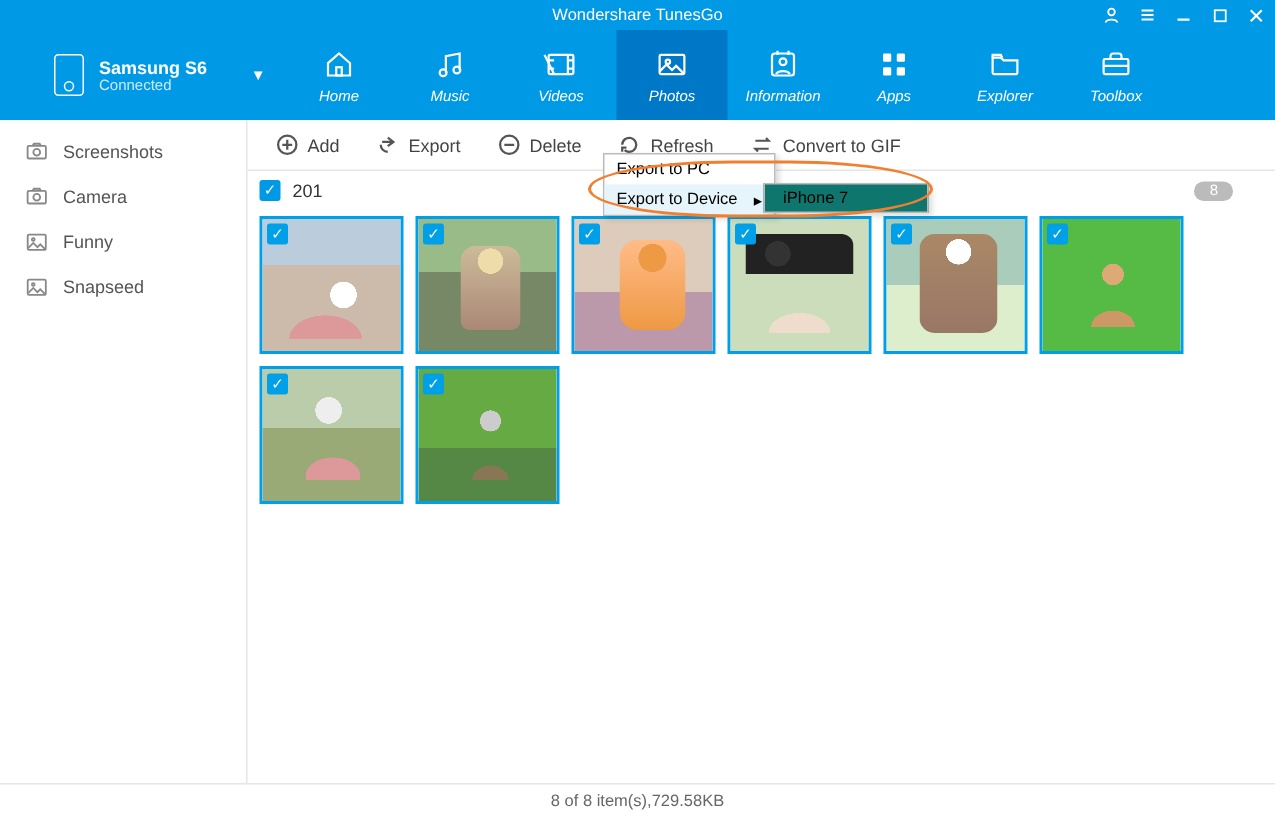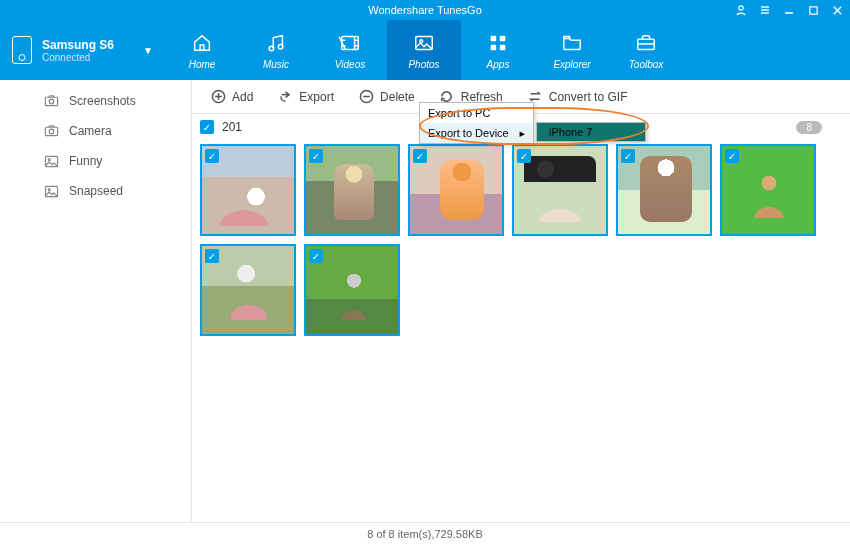--- a/index.html
+++ b/index.html
@@ -3,35 +3,35 @@
 <meta charset="utf-8">
 <style>
 * { margin: 0; padding: 0; box-sizing: border-box; font-family: "Segoe UI", Arial, sans-serif; }
 body { width: 850px; height: 544px; background: #fff; overflow: hidden; position: relative; }
 
 .titlebar { height: 20px; background: #0099e6; display: flex; align-items: center; justify-content: center; position: relative; }
 .titlebar-title { color: #fff; font-size: 11px; font-weight: 500; }
 .titlebar-controls { position: absolute; right: 6px; top: 0; height: 20px; display: flex; align-items: center; gap: 10px; }
 .titlebar-controls .ico { width: 14px; height: 14px; display: flex; align-items: center; justify-content: center; color: #fff; cursor: pointer; font-size: 12px; }
 
-.topbar { height: 60px; background: #0099e6; display: flex; align-items: stretch; }
+.topbar { height: 60px; background: #0099e6; display: flex; align-items: stretch; padding-left: 24px; }
 .device-box { width: 165px; display: flex; align-items: center; padding: 0 12px; cursor: pointer; }
 .device-icon { width: 20px; height: 28px; border: 1.5px solid #fff; border-radius: 3px; margin-right: 10px; position: relative; }
 .device-icon::after { content: ""; position: absolute; bottom: 2px; left: 50%; transform: translateX(-50%); width: 5px; height: 5px; border: 1px solid #fff; border-radius: 50%; }
 .device-text .name { color: #fff; font-size: 12px; font-weight: 600; }
 .device-text .status { color: #cde9f8; font-size: 10px; }
 .device-caret { margin-left: auto; color: #fff; font-size: 10px; }
 
 .nav { display: flex; flex: 1; font-style: italic; }
 .nav-item { width: 74px; display: flex; flex-direction: column; align-items: center; justify-content: center; color: #fff; cursor: pointer; gap: 4px; }
 .nav-item.active { background: #0078c8; }
 .nav-item .nico { width: 24px; height: 24px; display: flex; align-items: center; justify-content: center; }
 .nav-item .nlabel { font-size: 10px; }
 
-.main { display: flex; height: calc(100% - 80px - 22px); margin-left: 27px; }
+.main { display: flex; height: calc(100% - 80px - 22px); }
 .sidebar { width: 165px; border-right: 1px solid #e6e6e6; padding-top: 6px; }
 .sb-item { height: 30px; display: flex; align-items: center; padding: 0 16px; gap: 10px; font-size: 12px; color: #555; cursor: pointer; }
 .sb-item.active { background: #d6effa; color: #0078c8; }
 .sb-ico { width: 16px; height: 16px; display: flex; align-items: center; justify-content: center; color: #888; }
 .sb-item.active .sb-ico { color: #0078c8; }
 
 .content { flex: 1; display: flex; flex-direction: column; position: relative; }
 .toolbar { height: 34px; border-bottom: 1px solid #e6e6e6; display: flex; align-items: center; padding: 0 8px; gap: 4px; }
 .tb-btn { display: flex; align-items: center; gap: 6px; padding: 4px 10px; font-size: 12px; color: #444; cursor: pointer; border-radius: 3px; }
 .tb-ico { width: 16px; height: 16px; display: flex; align-items: center; justify-content: center; color: #555; font-weight: bold; }
@@ -39,21 +39,21 @@
 .date-row { height: 26px; display: flex; align-items: center; padding: 0 8px; gap: 8px; font-size: 12px; color: #333; position: relative; }
 .chk { width: 14px; height: 14px; background: #0099e6; display: flex; align-items: center; justify-content: center; color: #fff; font-size: 10px; border-radius: 2px; }
 .count-pill { margin-left: auto; margin-right: 20px; background: #bbb; color: #fff; font-size: 10px; padding: 1px 10px; border-radius: 8px; }
 
 .grid { padding: 4px 8px; display: flex; flex-wrap: wrap; gap: 8px; align-content: flex-start; }
 .thumb { width: 96px; height: 92px; border: 2px solid #00a0e9; position: relative; cursor: pointer; overflow: hidden; }
 .thumb .tchk { position: absolute; top: 3px; left: 3px; width: 14px; height: 14px; background: #00a0e9; color: #fff; font-size: 10px; display: flex; align-items: center; justify-content: center; border-radius: 2px; z-index: 2; }
 .thumb .img { position: absolute; inset: 0; }
 
 
-.export-menu { position: absolute; left: 227px; top: 22px; width: 115px; background: #fff; border: 1px solid #bbb; font-size: 11px; z-index: 5; box-shadow: 2px 2px 4px rgba(0,0,0,.15); }
+.export-menu { position: absolute; left: 237px; top: 22px; width: 115px; background: #fff; border: 1px solid #bbb; font-size: 11px; z-index: 5; box-shadow: 2px 2px 4px rgba(0,0,0,.15); }
 .export-menu .mi { height: 20px; display: flex; align-items: center; padding: 0 8px; cursor: pointer; justify-content: space-between; }
 .export-menu .mi.hover { background: #e6f4fb; }
 .export-sub { position: absolute; left: 344px; top: 42px; width: 110px; height: 20px; background: #0f766e; border: 1px solid #bbb; font-size: 11px; display: flex; align-items: center; padding: 0 12px; z-index: 5; box-shadow: 2px 2px 4px rgba(0,0,0,.15); cursor: pointer; }
 .ring { position: absolute; left: 227px; top: 27px; width: 230px; height: 38px; border: 2px solid #f08030; border-radius: 50%/60%; z-index: 6; pointer-events: none; }
 
 .statusbar { height: 22px; border-top: 1px solid #e6e6e6; display: flex; align-items: center; justify-content: center; font-size: 11px; color: #666; position: absolute; bottom: 0; left: 0; right: 0; }
 
 
 svg { display: block; }
 
@@ -164,20 +164,32 @@
           <svg width="24" height="22" viewBox="0 0 24 24" fill="none" stroke="#fff" stroke-width="1.6">
             <rect x="3" y="5" width="18" height="14" rx="1"></rect>
             <circle cx="9" cy="10" r="1.6"></circle>
             <path d="M3 17l5-5 4 4 3-3 6 6"></path>
           </svg>
         </span>
         <span class="nlabel">Photos</span>
       </div>
       <div class="nav-item">
         <span class="nico">
+          <svg width="22" height="22" viewBox="0 0 24 24" fill="none" stroke="#fff" stroke-width="1.6">
+            <rect x="4" y="4" width="16" height="16" rx="2"></rect>
+            <circle cx="12" cy="10" r="2.5"></circle>
+            <path d="M7 19c1.4-3 8.6-3 10 0"></path>
+            <line x1="8" y1="2" x2="8" y2="5"></line>
+            <line x1="16" y1="2" x2="16" y2="5"></line>
+          </svg>
+        </span>
+        <span class="nlabel">Information</span>
+      </div>
+      <div class="nav-item">
+        <span class="nico">
           <svg width="22" height="22" viewBox="0 0 24 24" fill="#fff">
             <rect x="4" y="4" width="6" height="6" rx="1"></rect>
             <rect x="14" y="4" width="6" height="6" rx="1"></rect>
             <rect x="4" y="14" width="6" height="6" rx="1"></rect>
             <rect x="14" y="14" width="6" height="6" rx="1"></rect>
           </svg>
         </span>
         <span class="nlabel">Apps</span>
       </div>
       <div class="nav-item">

